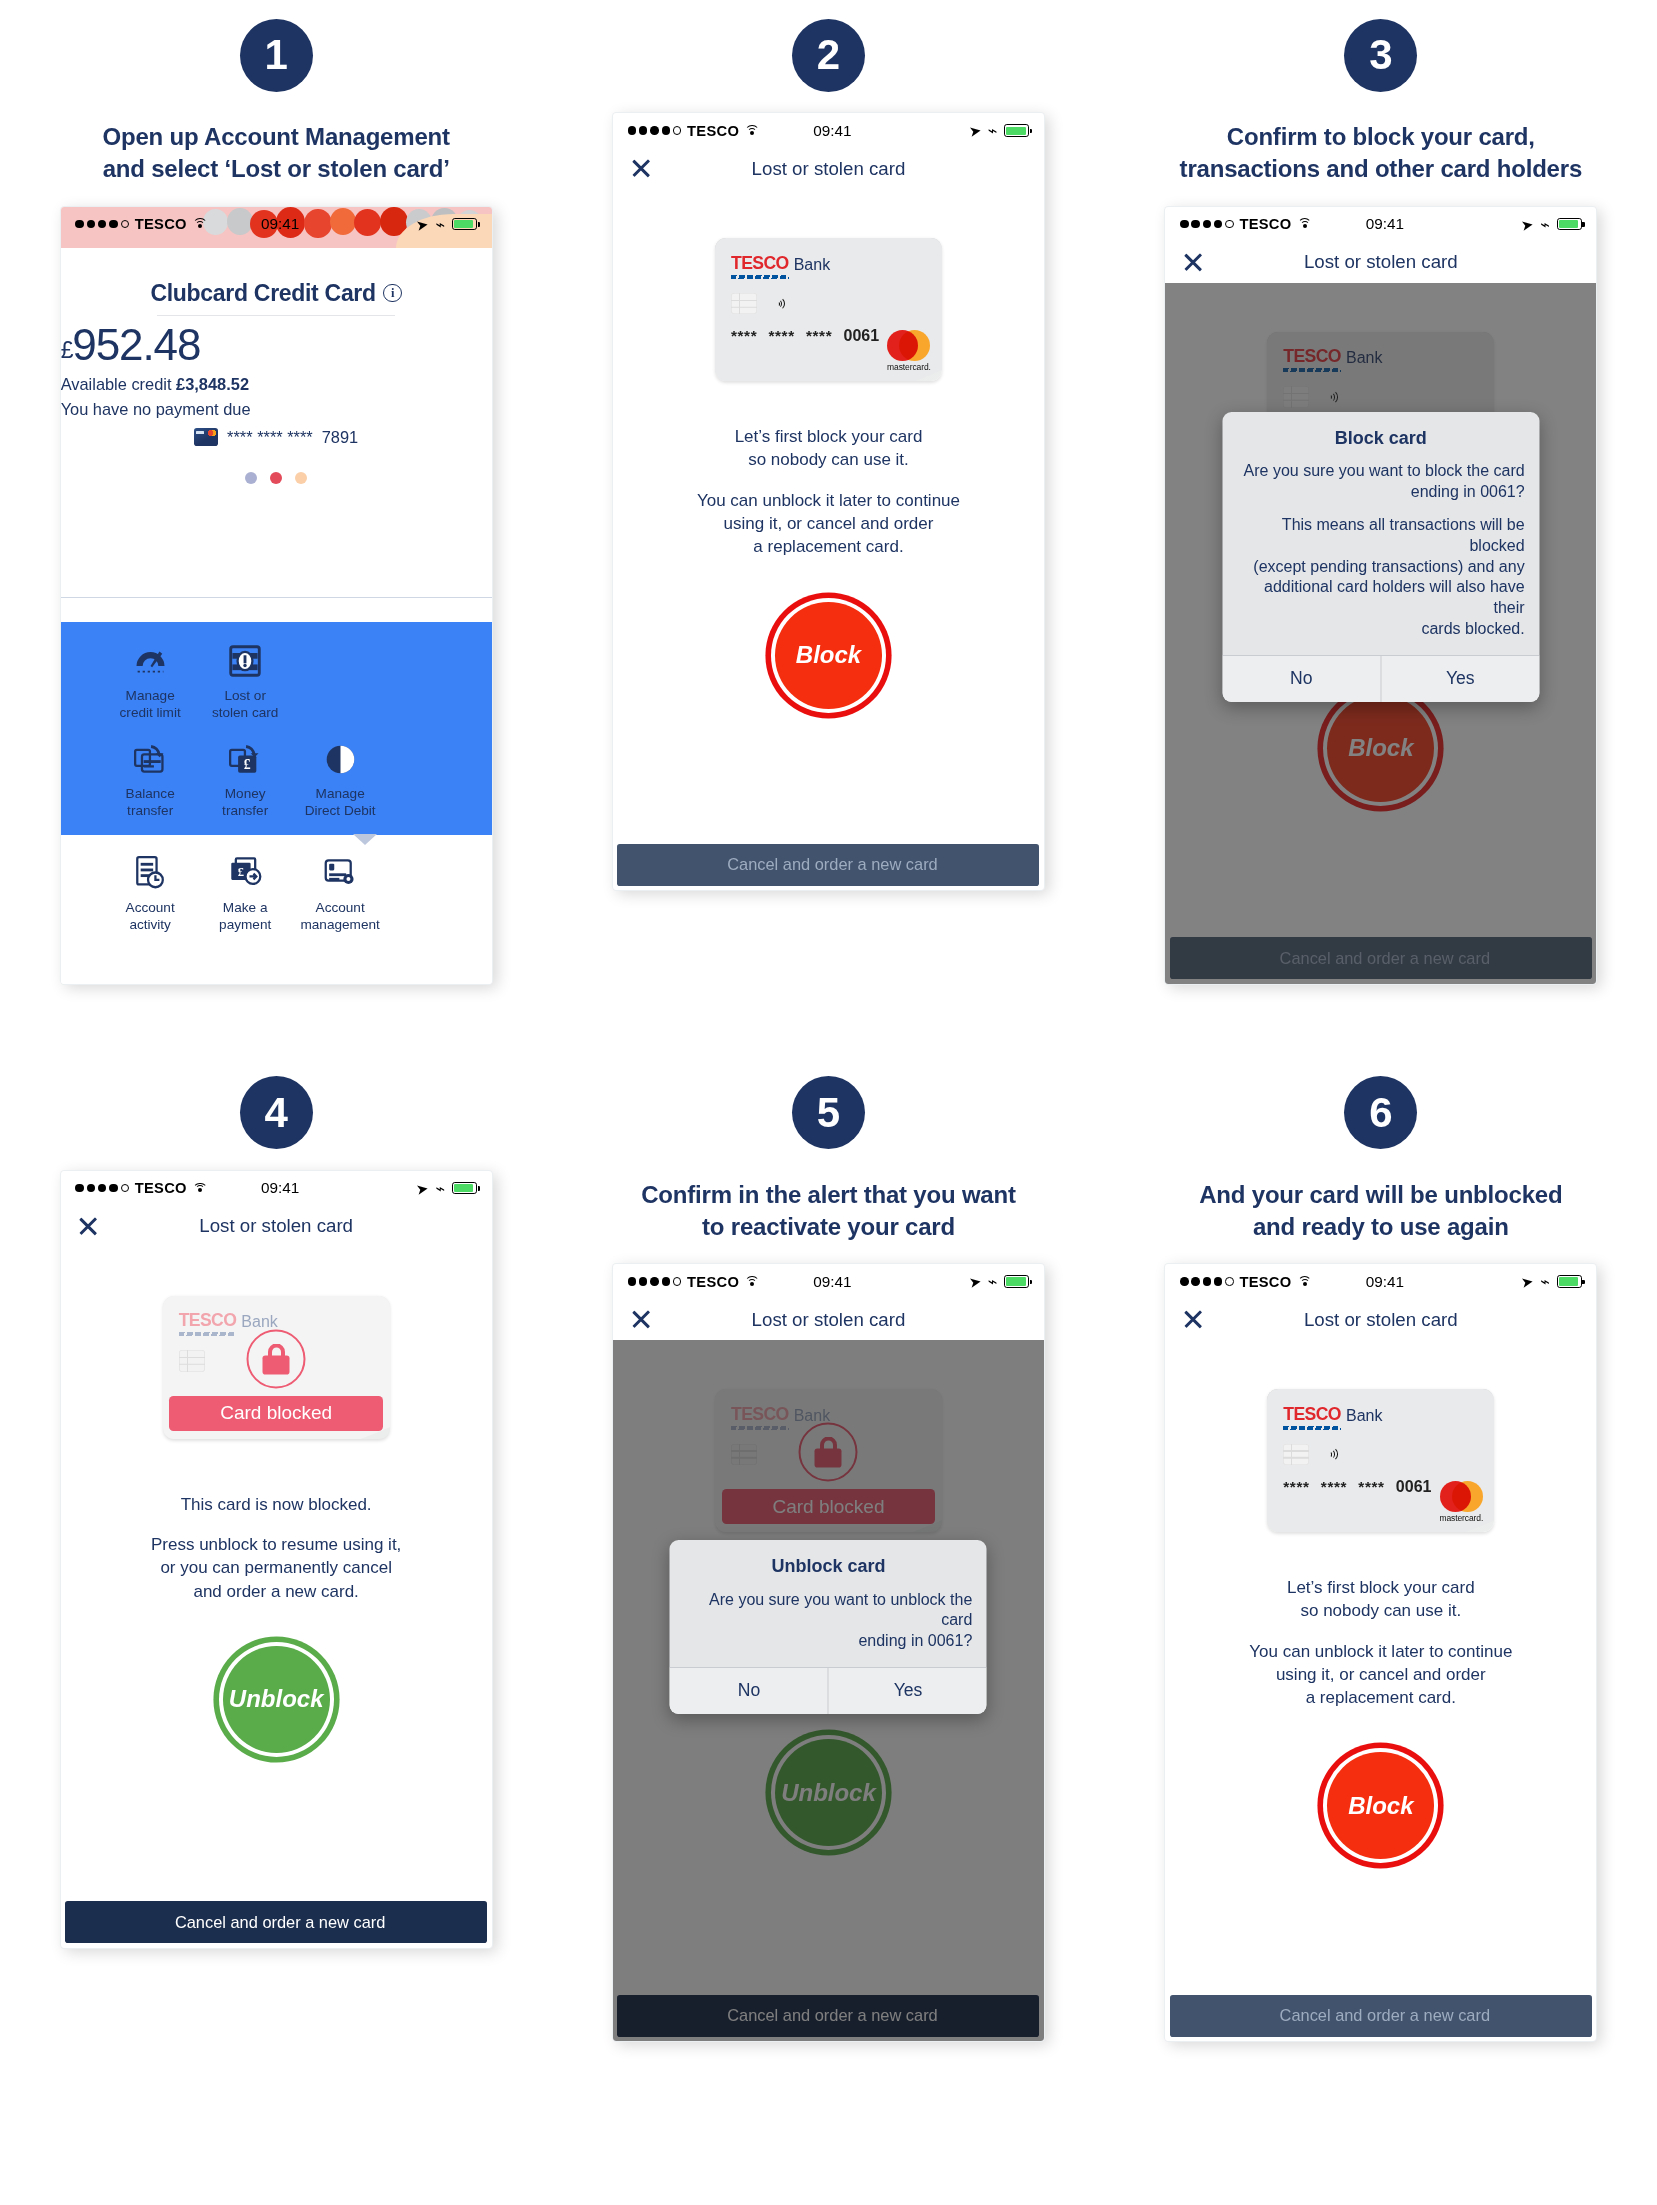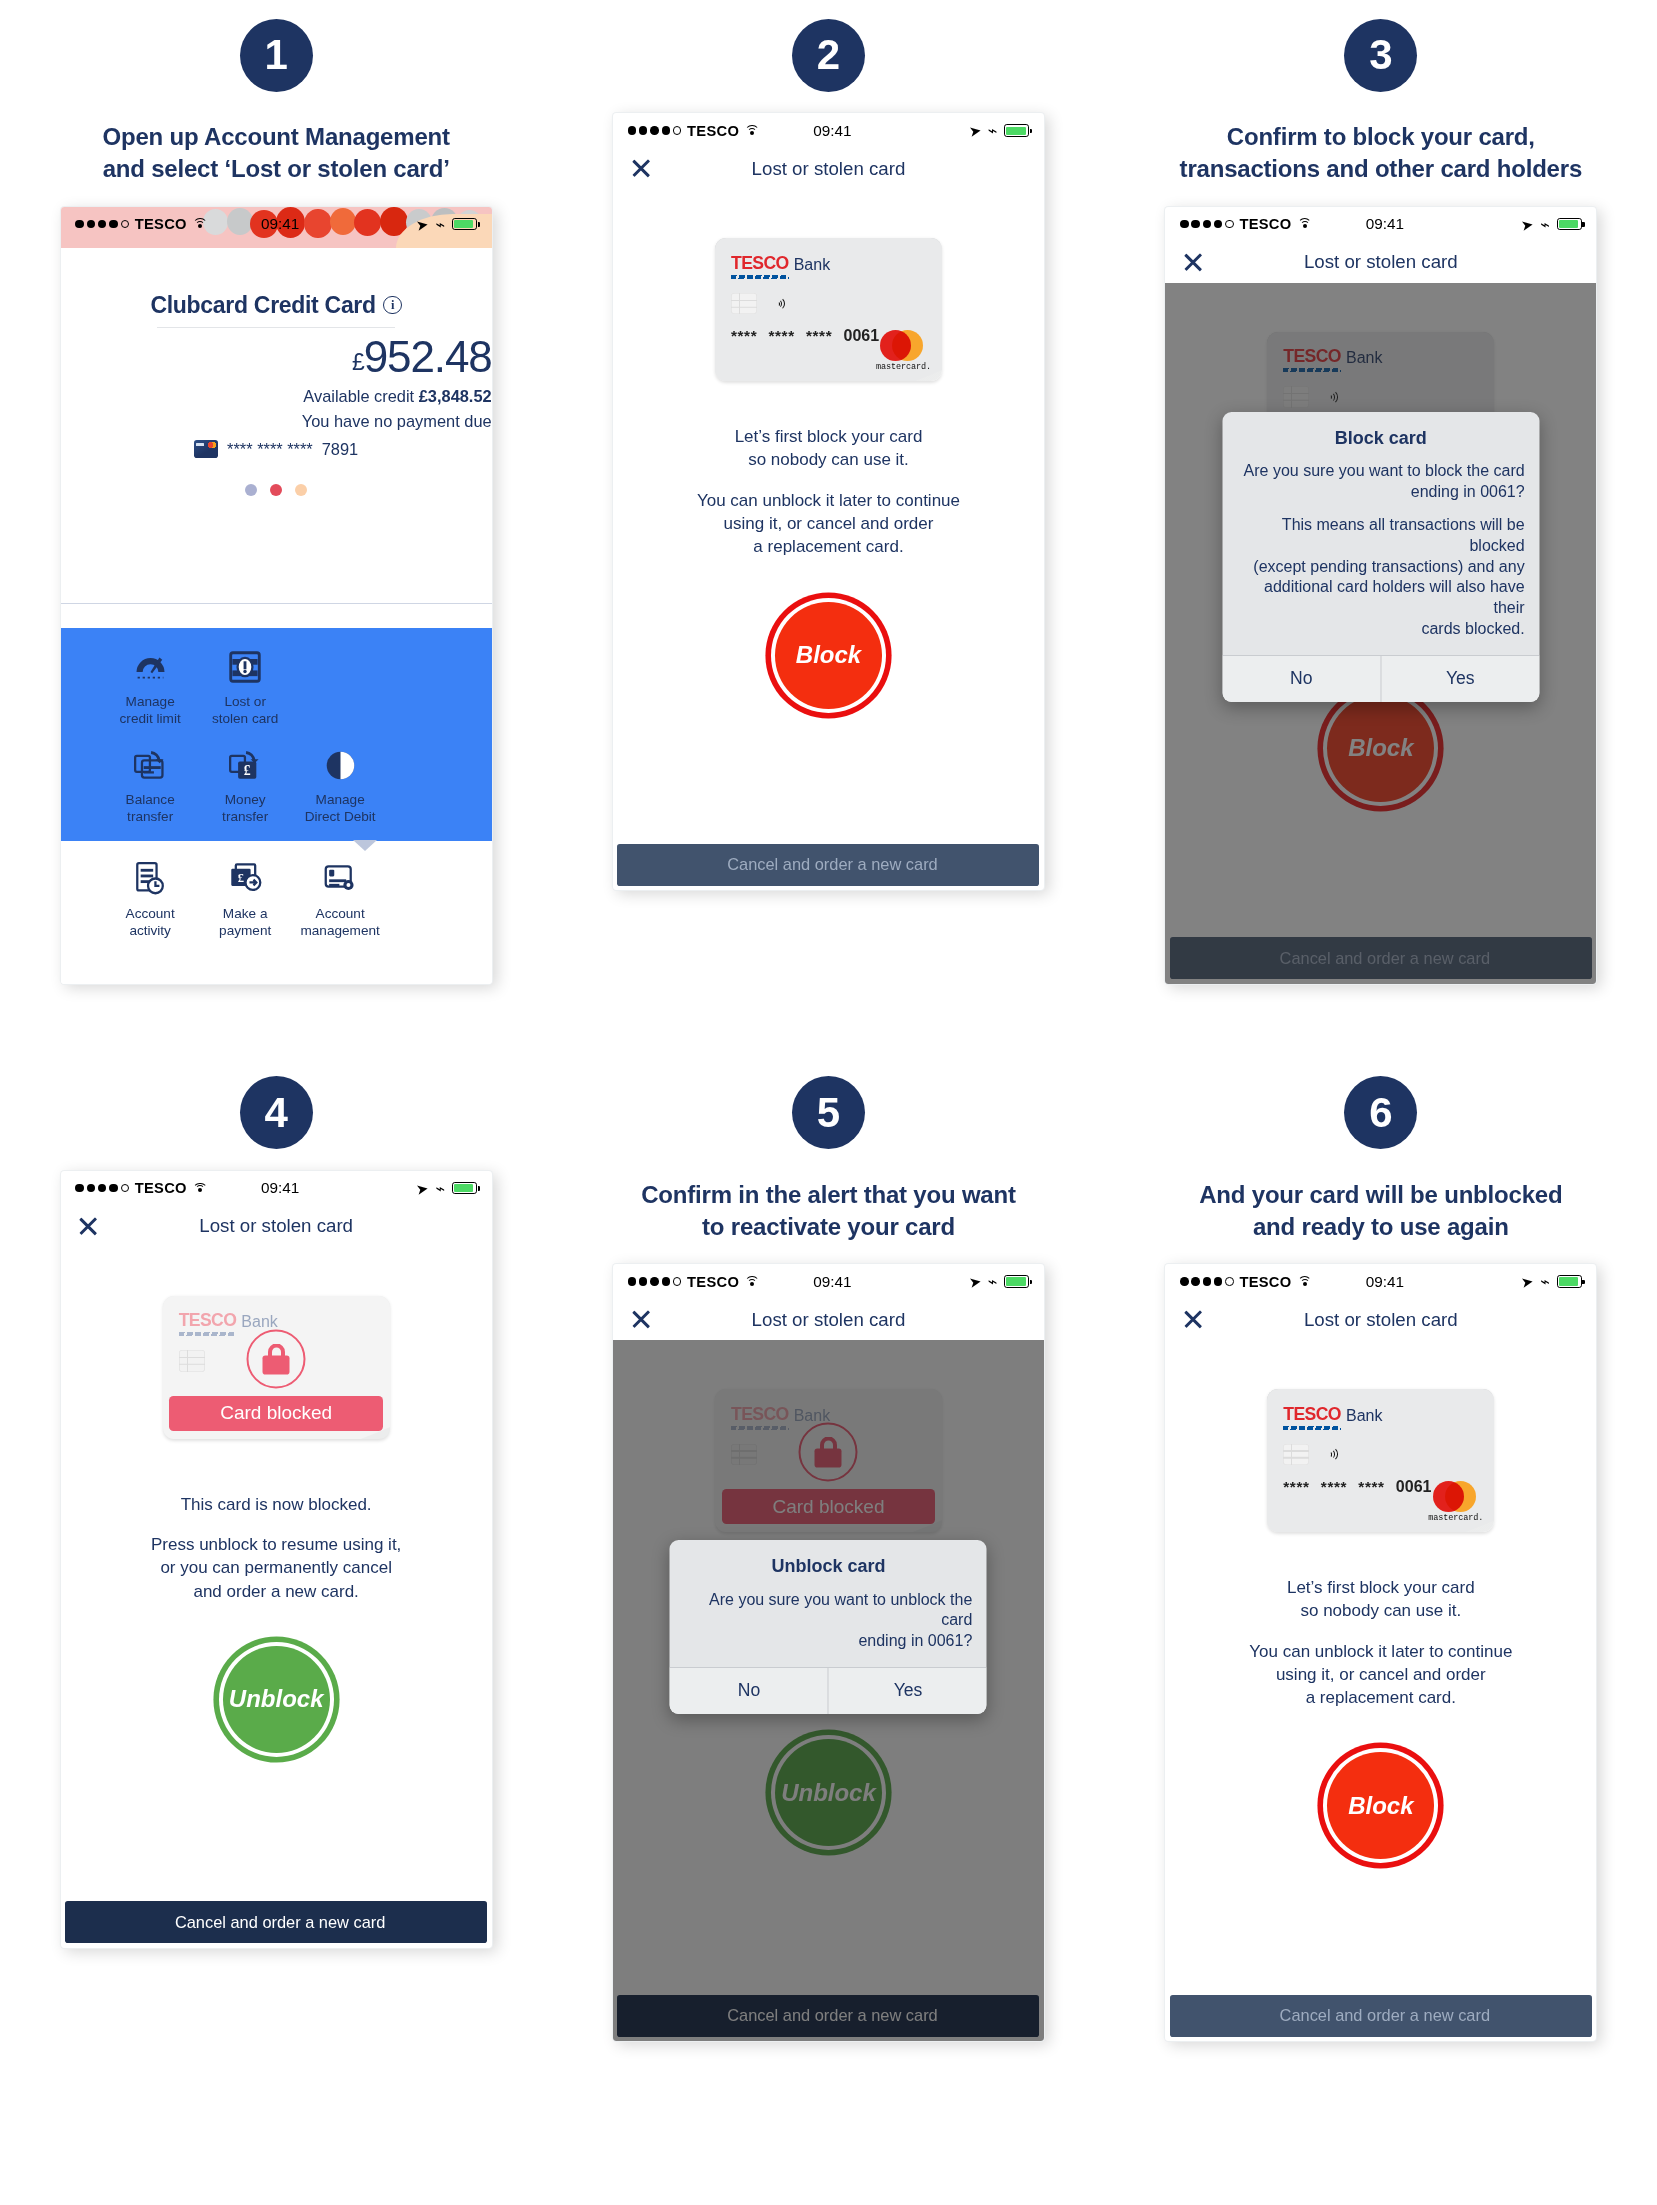--- a/index.html
+++ b/index.html
@@ -121,21 +121,21 @@
   
   .hero {
     height: 41px; background: #f6c4c2; position: relative; overflow: hidden; flex: none;
   }
   .hero-coins { position: absolute; inset: 0; }
   .coin { position: absolute; border-radius: 50%; }
   .hero-curve {
     position: absolute; right: -17px; bottom: -34px; width: 113px; height: 68px;
     background: #fbd8b8; border-radius: 50% 0 0 0;
   }
-  .s1-top { padding: 44px 0 0; text-align: right; }
+  .s1-top { padding: 32px 0 0; text-align: left; }
   .s1-title {
     color: #1e3462; font-size: 23px; font-weight: 700; letter-spacing: -0.3px;
     display: flex; align-items: center; justify-content: center; gap: 7.4px;
   }
   .info-i {
     width: 18.7px; height: 18.7px; border: 1.7px solid #1e3462; border-radius: 50%;
     font-size: 12.5px; font-weight: 700; display: flex; align-items: center; justify-content: center;
     font-family: "Liberation Serif", serif;
   }
   .s1-rule { width: 238px; height: 1.7px; background: #e3e5e8; margin: 8px auto 0; }
@@ -224,21 +224,21 @@
   }
   .nfc .n1 { width: 14.7px; height: 14.7px; }
   .nfc .n2 { width: 9.6px; height: 9.6px; right: 2.8px; }
   .nfc .n3 { width: 5.1px; height: 5.1px; right: 5.7px; }
   .bc-num {
     margin-top: 12.5px; display: flex; gap: 11.3px; align-items: baseline;
     font-size: 15.3px; color: #222; font-weight: 600; letter-spacing: 0.6px;
   }
   .bc-num .last { font-size: 16px; font-weight: 700; letter-spacing: 0; }
   .mc {
-    position: absolute; right: 14px; bottom: 9px; width: 52px; text-align: center; font-family: Liberation Mono, monospace;
+    position: absolute; right: 7px; bottom: 9px; width: 52px; text-align: center;
   }
   .mc-circles { position: relative; height: 31px; }
   .mc-circles i {
     position: absolute; top: 0; width: 31px; height: 31px; border-radius: 50%;
   }
   .mc-circles i.r { left: 4.5px; background: #e2211c; }
   .mc-circles i.y { right: 4.5px; background: #f9a01b; opacity: .92; mix-blend-mode: multiply; }
   .mc-word { font-size: 8.5px; color: #111; margin-top: 1.1px; letter-spacing: -0.1px; }
 
   

